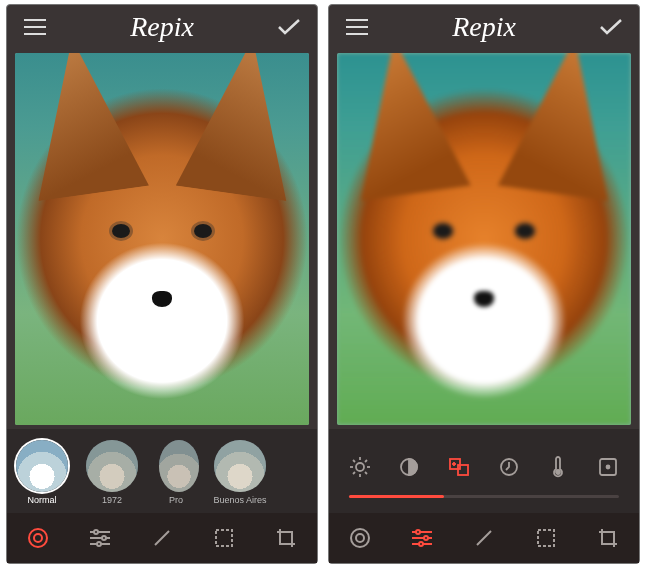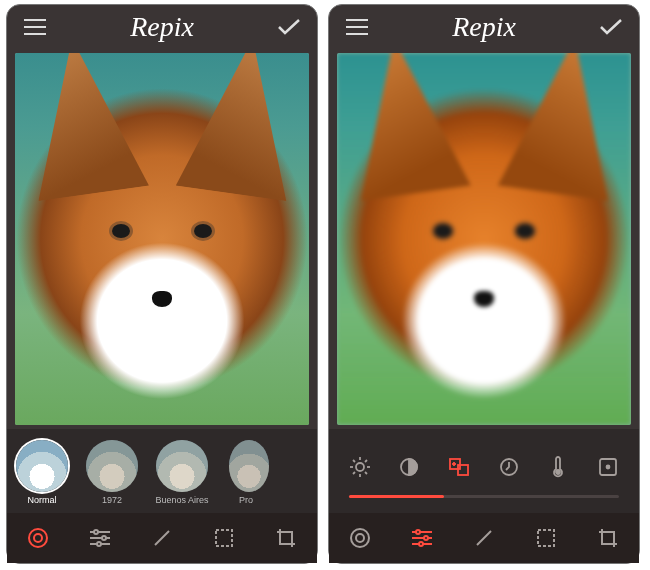--- a/index.html
+++ b/index.html
@@ -2,21 +2,21 @@
 <html><head>
 <meta charset="utf-8">
 <style>
   * { box-sizing: border-box; margin: 0; padding: 0; }
   html, body { width: 650px; height: 570px; background: #fff; }
   body { font-family: -apple-system, Helvetica, Arial, sans-serif; display: flex; gap: 10px; padding: 4px 6px; }
   .phone {
     width: 312px; height: 560px;
     background: #3a3434;
     border: 1px solid #777;
-    border-radius: 14px;
+    border-radius: 4px;
     display: flex; flex-direction: column;
     color: #ddd;
     position: relative;
   }
   .topbar {
     height: 44px; display: flex; align-items: center; justify-content: space-between;
     padding: 0 12px;
   }
   .topbar .title { font-family: 'Brush Script MT', cursive; font-size: 28px; font-style: italic; color: #fff; }
   .icon-btn { width: 32px; height: 32px; display: flex; align-items: center; justify-content: center; cursor: pointer; }
@@ -130,27 +130,27 @@
 
   <div class="filters-strip">
     <div class="filter-item sel">
       <div class="filter-thumb sel"></div>
       <div class="filter-label">Normal</div>
     </div>
     <div class="filter-item">
       <div class="filter-thumb f2"></div>
       <div class="filter-label">1972</div>
     </div>
+    <div class="filter-item" style="flex:0 0 40px">
+      <div class="filter-thumb f4" style="width:40px;margin-left:6px"></div>
+      <div class="filter-label">Pro</div>
+    </div>
     <div class="filter-item">
       <div class="filter-thumb f3"></div>
       <div class="filter-label">Buenos Aires</div>
-    </div>
-    <div class="filter-item" style="flex:0 0 40px">
-      <div class="filter-thumb f4" style="width:40px;margin-left:6px"></div>
-      <div class="filter-label">Pro</div>
     </div>
   </div>
 
   <div class="bottombar">
     <div class="icon-btn accent">
       <svg width="24" height="24" viewBox="0 0 24 24" fill="none" stroke="#ff4b3e" stroke-width="2">
           <circle cx="12" cy="12" r="9"></circle>
           <circle cx="12" cy="12" r="4"></circle>
         </svg>
     </div>

